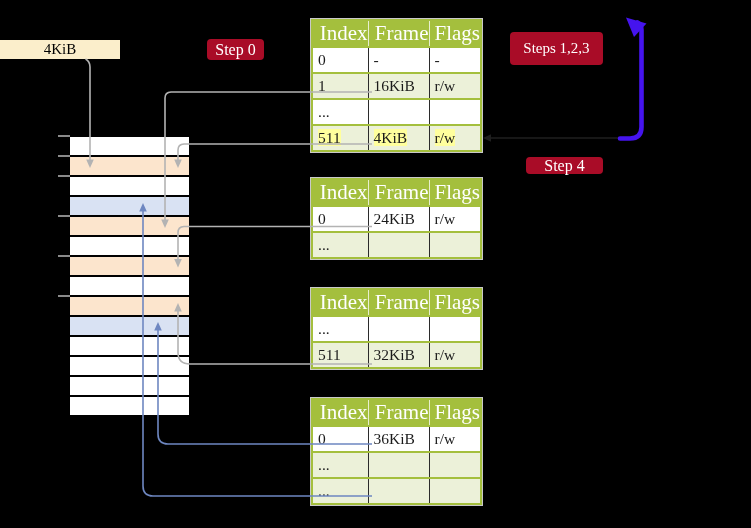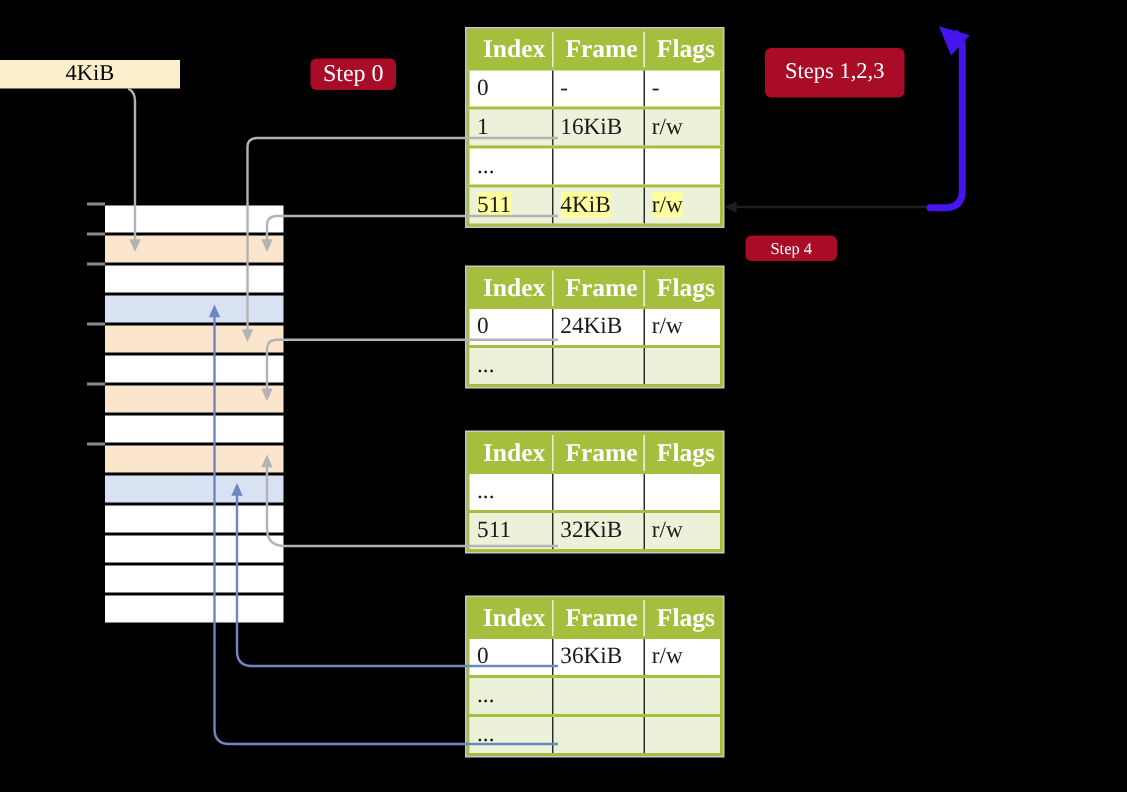--- a/index.html
+++ b/index.html
@@ -17,31 +17,31 @@
   
   .badge {
     position:absolute; color:var(--badge-text); display:flex;
     align-items:center; justify-content:center; white-space:nowrap;
   }
   .badge-red  { background:var(--badge-red); border-radius:4px; }
   .badge-blue { background:var(--badge-blue); border-radius:2px; }
   #badge-step0    { left:188px; top:39px;  width:57px;  height:21px; font-size:16px;margin-left:19px; }
   #badge-steps123 { left:510px; top:20px;  width:93px;  height:33px; font-size:15px;margin-top:12px; }
   #badge-steps1234{ left:651px; top:20px;  width:100px; height:18px; font-size:15px; }
-  #badge-step4    { left:497px; top:157px; width:61px;  height:17px; font-size:11px; }
+  #badge-step4    { left:526px; top:157px; width:77px;  height:17px; font-size:16px; }
   
   table.pt {
     position:absolute; left:311px; border-collapse:collapse; table-layout:fixed;
     width:169px; background:#fff; border:2px solid var(--table-border-green);
     outline:1px solid #c9c9c9; font-size:15.5px; color:var(--cell-text);
   }
   table.pt th {
-    background:var(--table-header-green); color:#fff; font-weight:bold;
-    text-align:center; padding:0 0 0 5px; height:24px;
-    border-left:1px solid rgba(255,255,255,.75); font-size:17px;
+    background:var(--table-header-green); color:#fff; font-weight:normal;
+    text-align:right; padding:0 0 0 5px; height:24px;
+    border-left:1px solid rgba(255,255,255,.75); font-size:21px;
   }
   table.pt th:first-child { border-left:none; }
   table.pt td {
     height:24px; padding:0 0 0 5px; border-top:2px solid var(--table-border-green);
     border-left:1px solid var(--cell-divider); overflow:hidden; white-space:nowrap;
   }
   table.pt td:first-child { border-left:none; }
   table.pt tr.alt td { background:var(--table-row-green); }
   #pt1 { top:19px; }  #pt2 { top:178px; }  #pt3 { top:288px; }  #pt4 { top:398px; }
   .hl { background:var(--highlight-yellow); }

